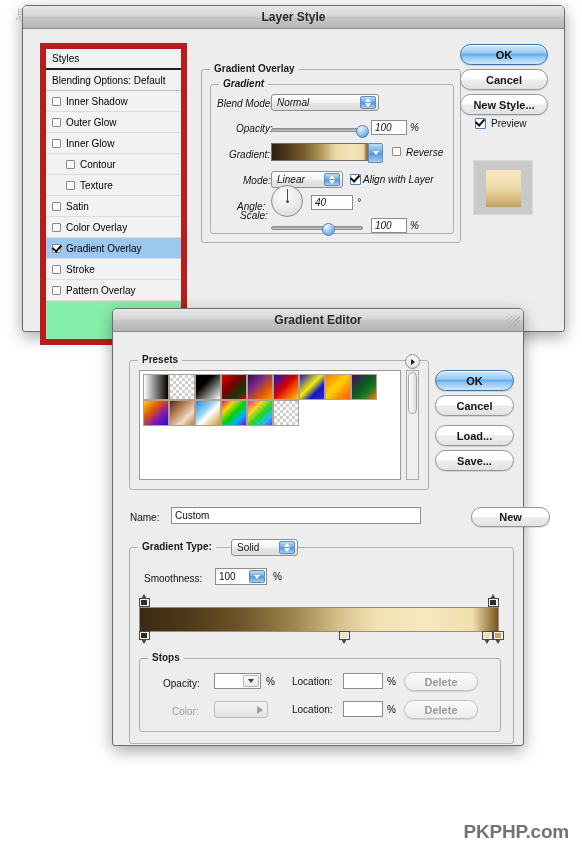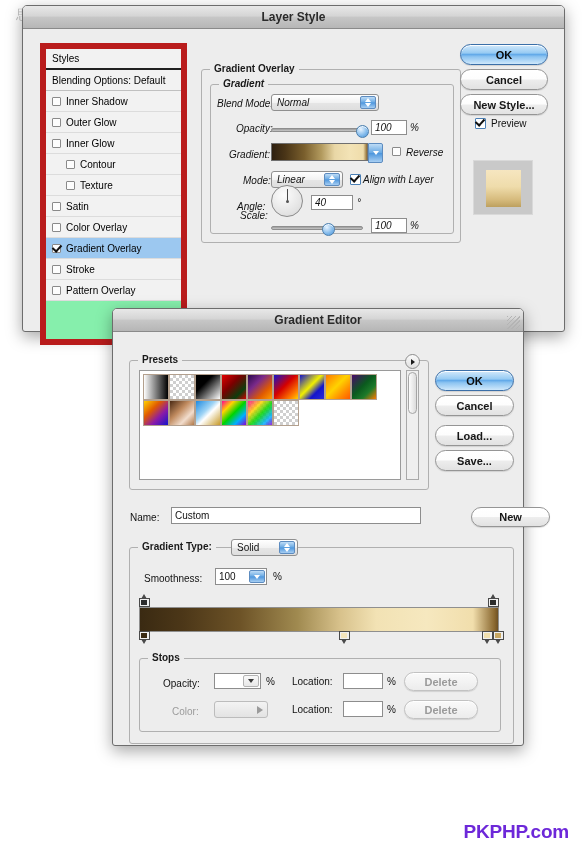--- a/index.html
+++ b/index.html
@@ -9,21 +9,21 @@
     font-family:"Liberation Sans","DejaVu Sans",sans-serif;
     font-size:10px;color:#000;
     -webkit-font-smoothing:antialiased;
   }
   
   #wm-top{position:absolute;left:16px;top:6px;font-size:12px;color:#b9b9b9;letter-spacing:1px;
           font-family:"DejaVu Sans",sans-serif;white-space:nowrap;}
   #wm-top .cn{color:#c4c4c4;font-size:13px;}
   #wm-top .url{color:#c9c9c9;font-size:10px;letter-spacing:1.4px;}
   #wm-bottom{position:absolute;right:13px;bottom:8px;font-size:19px;font-weight:bold;
-             color:#6d28d9;font-family:"Liberation Sans",sans-serif;letter-spacing:-0.2px;}
+             color:#737373;font-family:"Liberation Sans",sans-serif;letter-spacing:-0.2px;}
 
   
   .dialog{position:absolute;background:#ededed;border:1px solid #6d6d6d;
           border-radius:5px 5px 3px 3px;
           box-shadow:0 5px 16px rgba(0,0,0,.35);}
   .titlebar{height:22px;border-radius:4px 4px 0 0;
             background:linear-gradient(to bottom,#e8e8e8 0%,#d5d5d5 45%,#c6c6c6 52%,#b6b6b6 100%);
             border-bottom:1px solid #8a8a8a;
             display:flex;align-items:center;justify-content:center;
             font-size:12px;color:#2a2a2a;font-weight:bold;}

